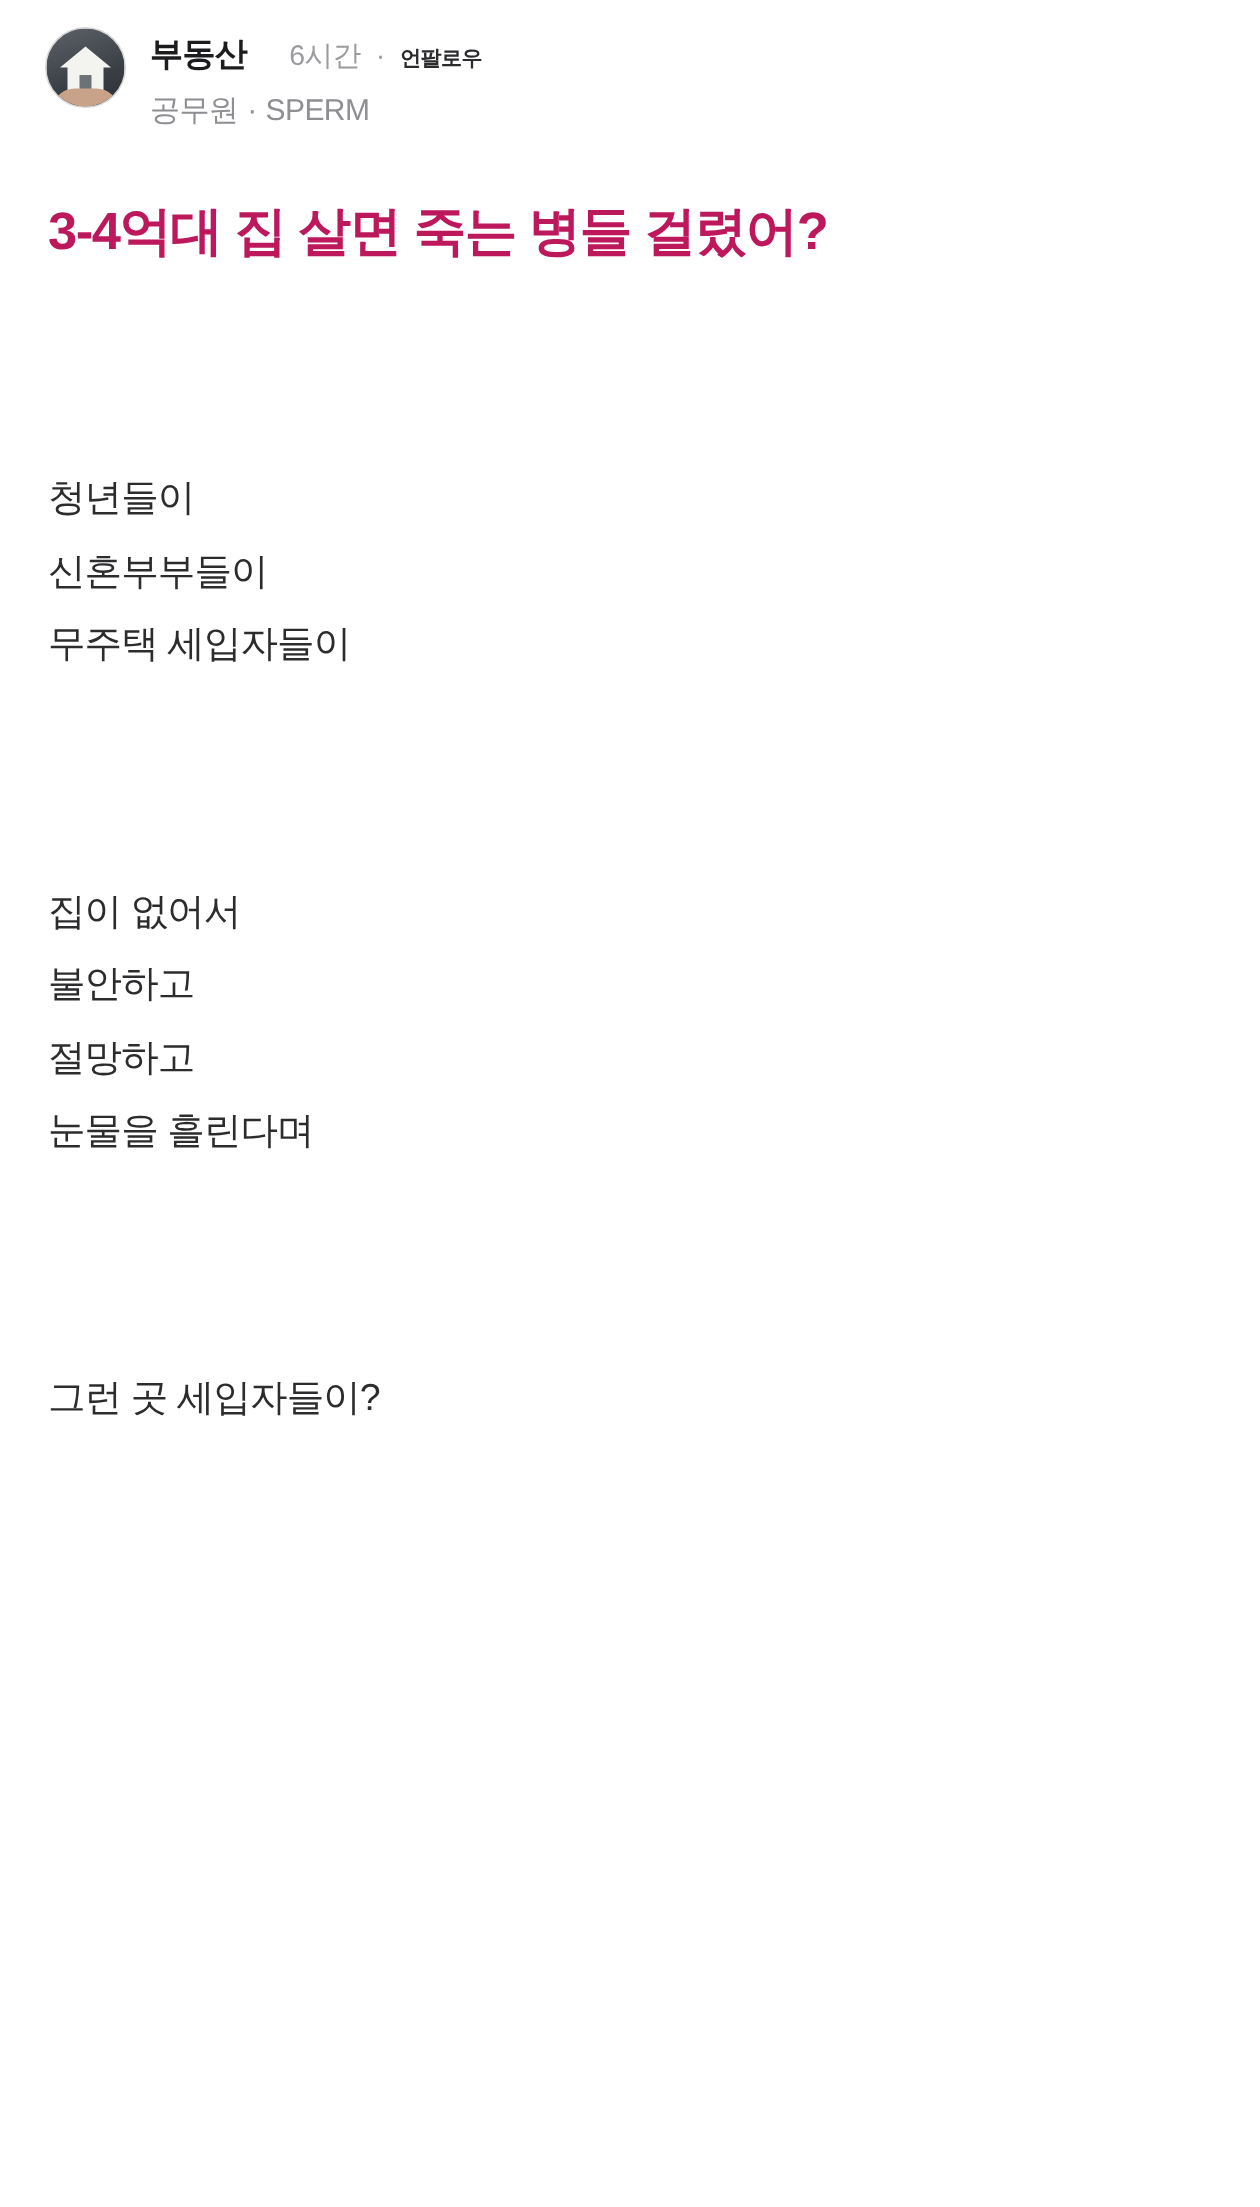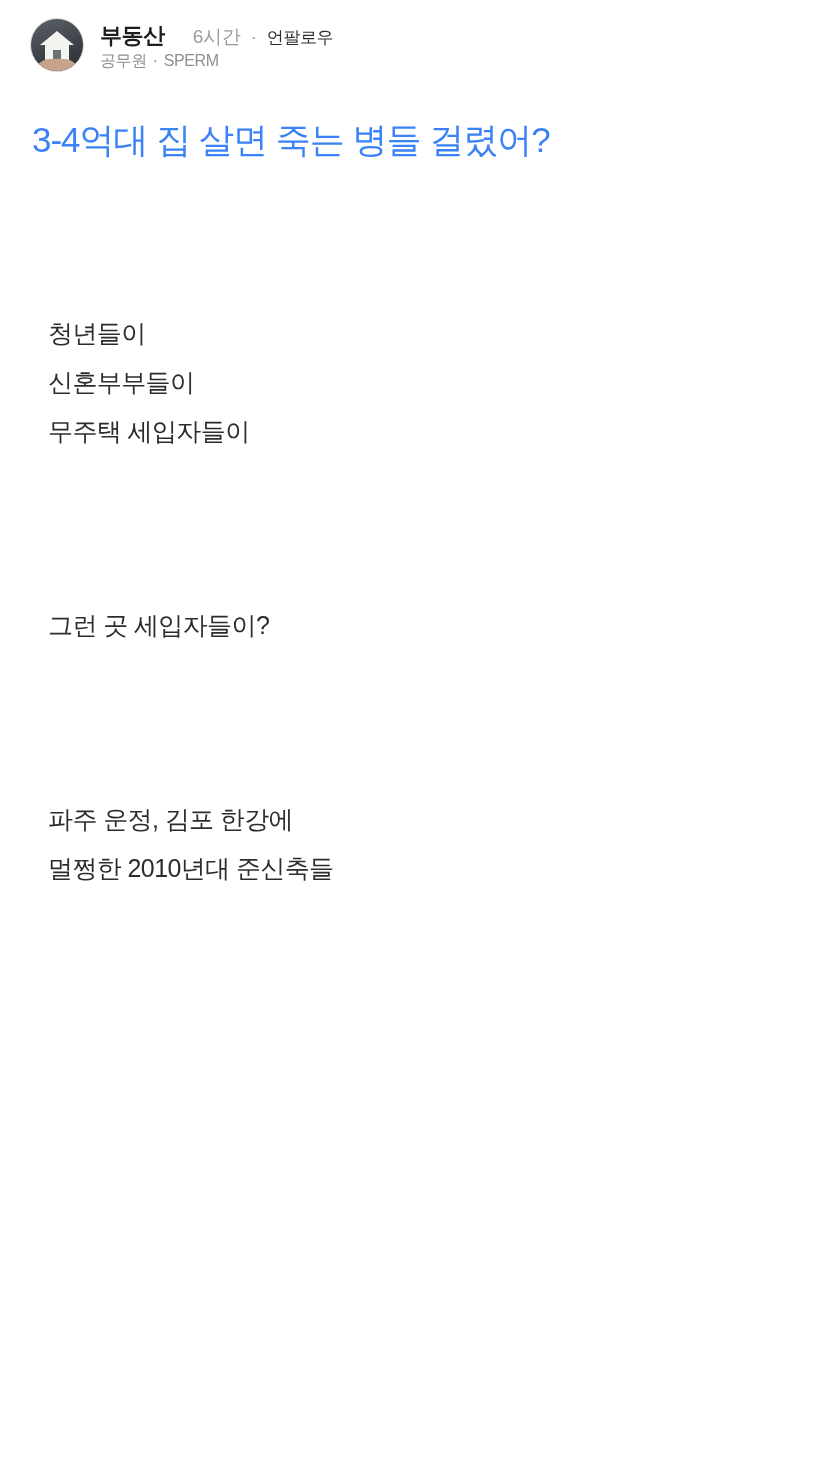--- a/index.html
+++ b/index.html
@@ -109,59 +109,59 @@
     color: #9b9b9f;
     margin-left: 28px;
     letter-spacing: -0.3px;
   }
   .dot-sep {
     font-size: 19px;
     color: #9b9b9f;
     margin: 0 10px;
   }
   .unfollow {
-    font-size: 17px;
-    font-weight: 400;
+    font-size: 14px;
+    font-weight: 700;
     color: #2b2b2e;
     letter-spacing: -0.4px;
     cursor: pointer;
   }
   .meta-line2 {
-    margin-top: 0;
-    font-size: 16px;
+    margin-top: 10px;
+    font-size: 20px;
     color: #8e8e93;
     letter-spacing: -0.4px;
   }
   .meta-line2 .mid-dot {
     margin: 0 6px;
     color: #8e8e93;
   }
 
   
   .post-title {
     margin: 46px 34px 0 32px;
     font-size: 35px;
-    font-weight: 400;
-    color: #3b82f6;
+    font-weight: 700;
+    color: #be185d;
     letter-spacing: -1px;
     line-height: 1.25;
   }
 
   
   .post-body {
     margin: 34px 34px 0 32px;
     font-size: 25px;
     line-height: 1.95;
     color: #2c2c2e;
     letter-spacing: -0.6px;
     white-space: pre-wrap;
     word-break: keep-all;
     padding-bottom: 26px;
   }
-  .para { margin: 16px; }
+  .para { margin: 0; }
   .para + .para { margin-top: 32px; }
 </style>
 </head>
 <body>
 
 <div class="page">
 
   <div class="post-header">
     <div class="avatar">
       <div class="house">
@@ -184,21 +184,23 @@
       </div>
     </div>
   </div>
 
   <h1 class="post-title">3-4억대 집 살면 죽는 병들 걸렸어?</h1>
 
   <div class="post-body">
     <p class="para">청년들이
 신혼부부들이
 무주택 세입자들이</p>
+    <p class="para">집이 없어서
+불안하고
+절망하고
+눈물을 흘린다며</p>
     <p class="para">그런 곳 세입자들이?</p>
-    <p class="para">파주 운정, 김포 한강에
-멀쩡한 2010년대 준신축들</p>
     
     
     
   </div>
 
 </div>
 
 </body></html>

